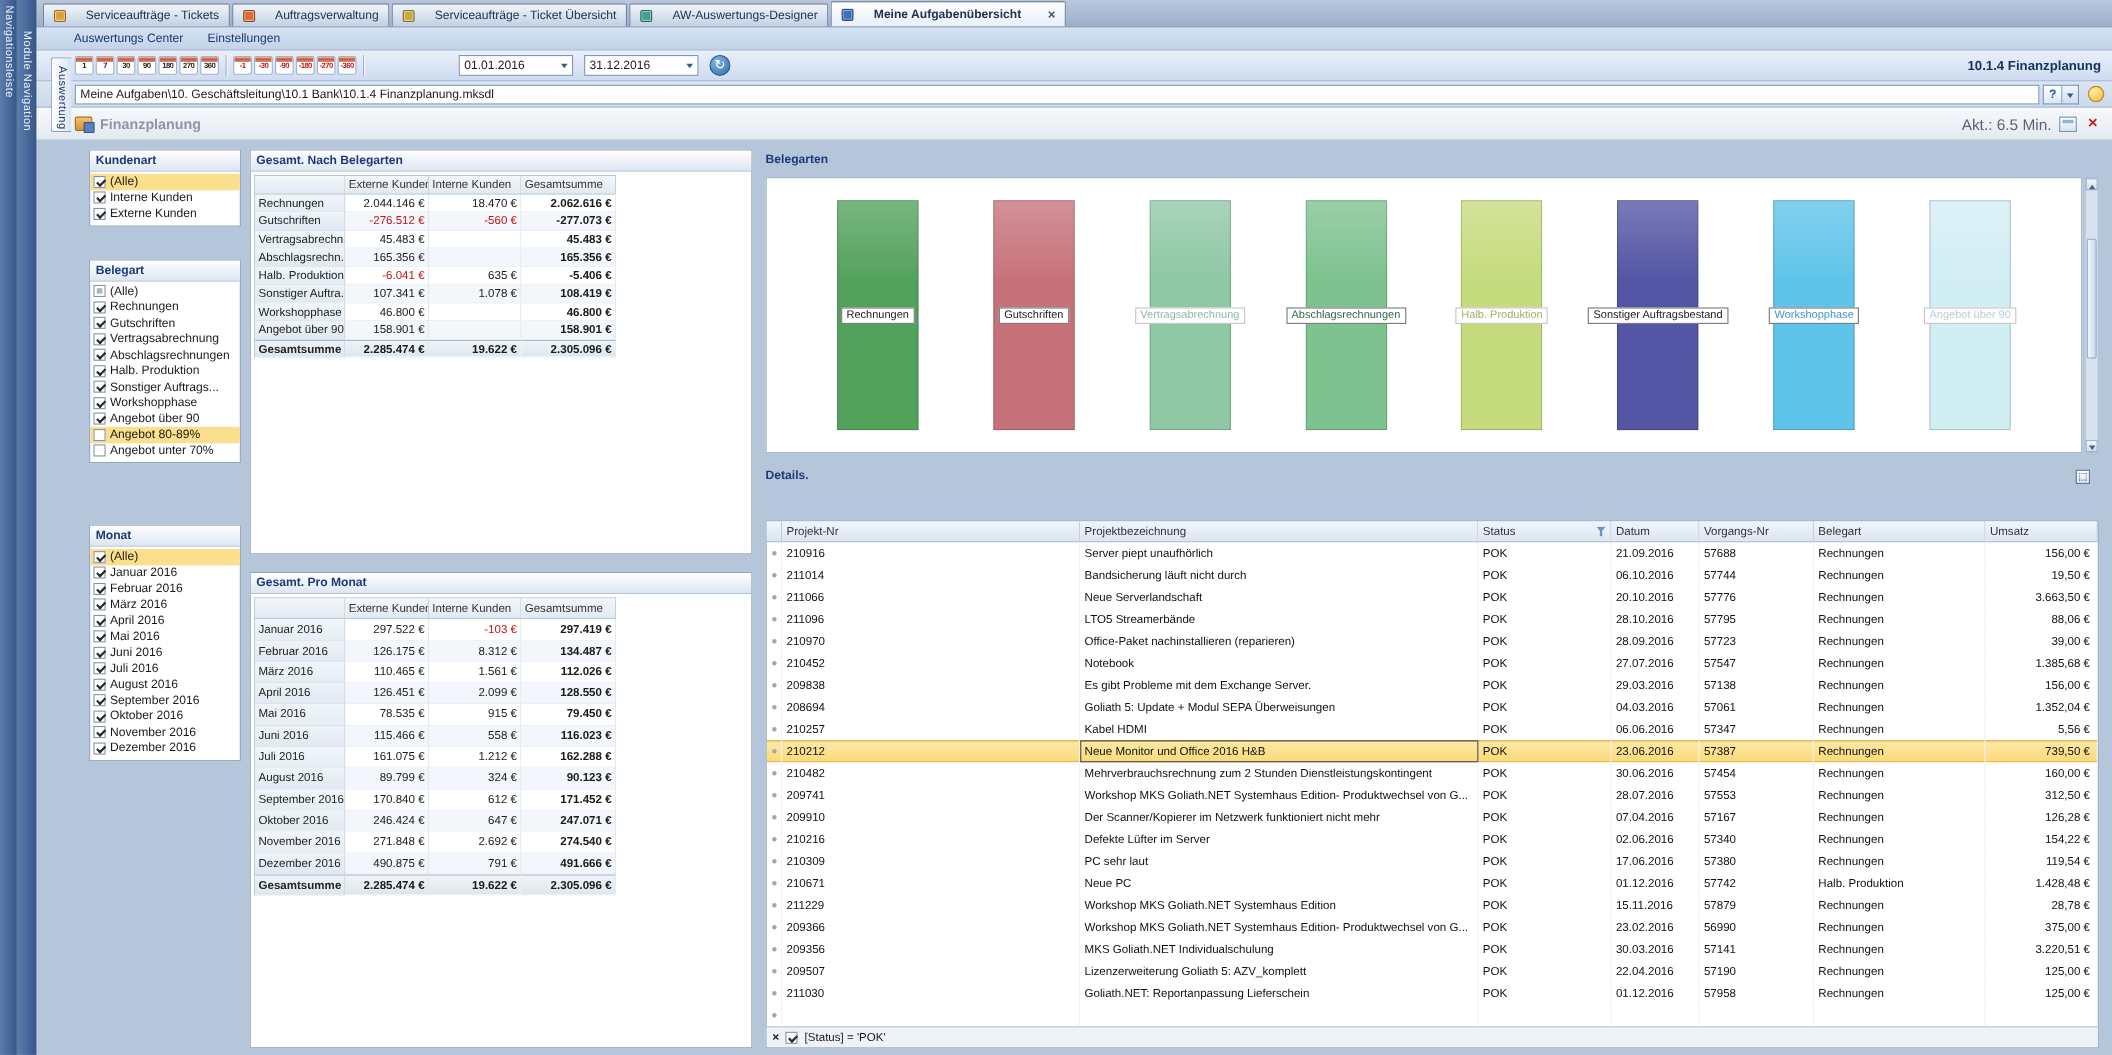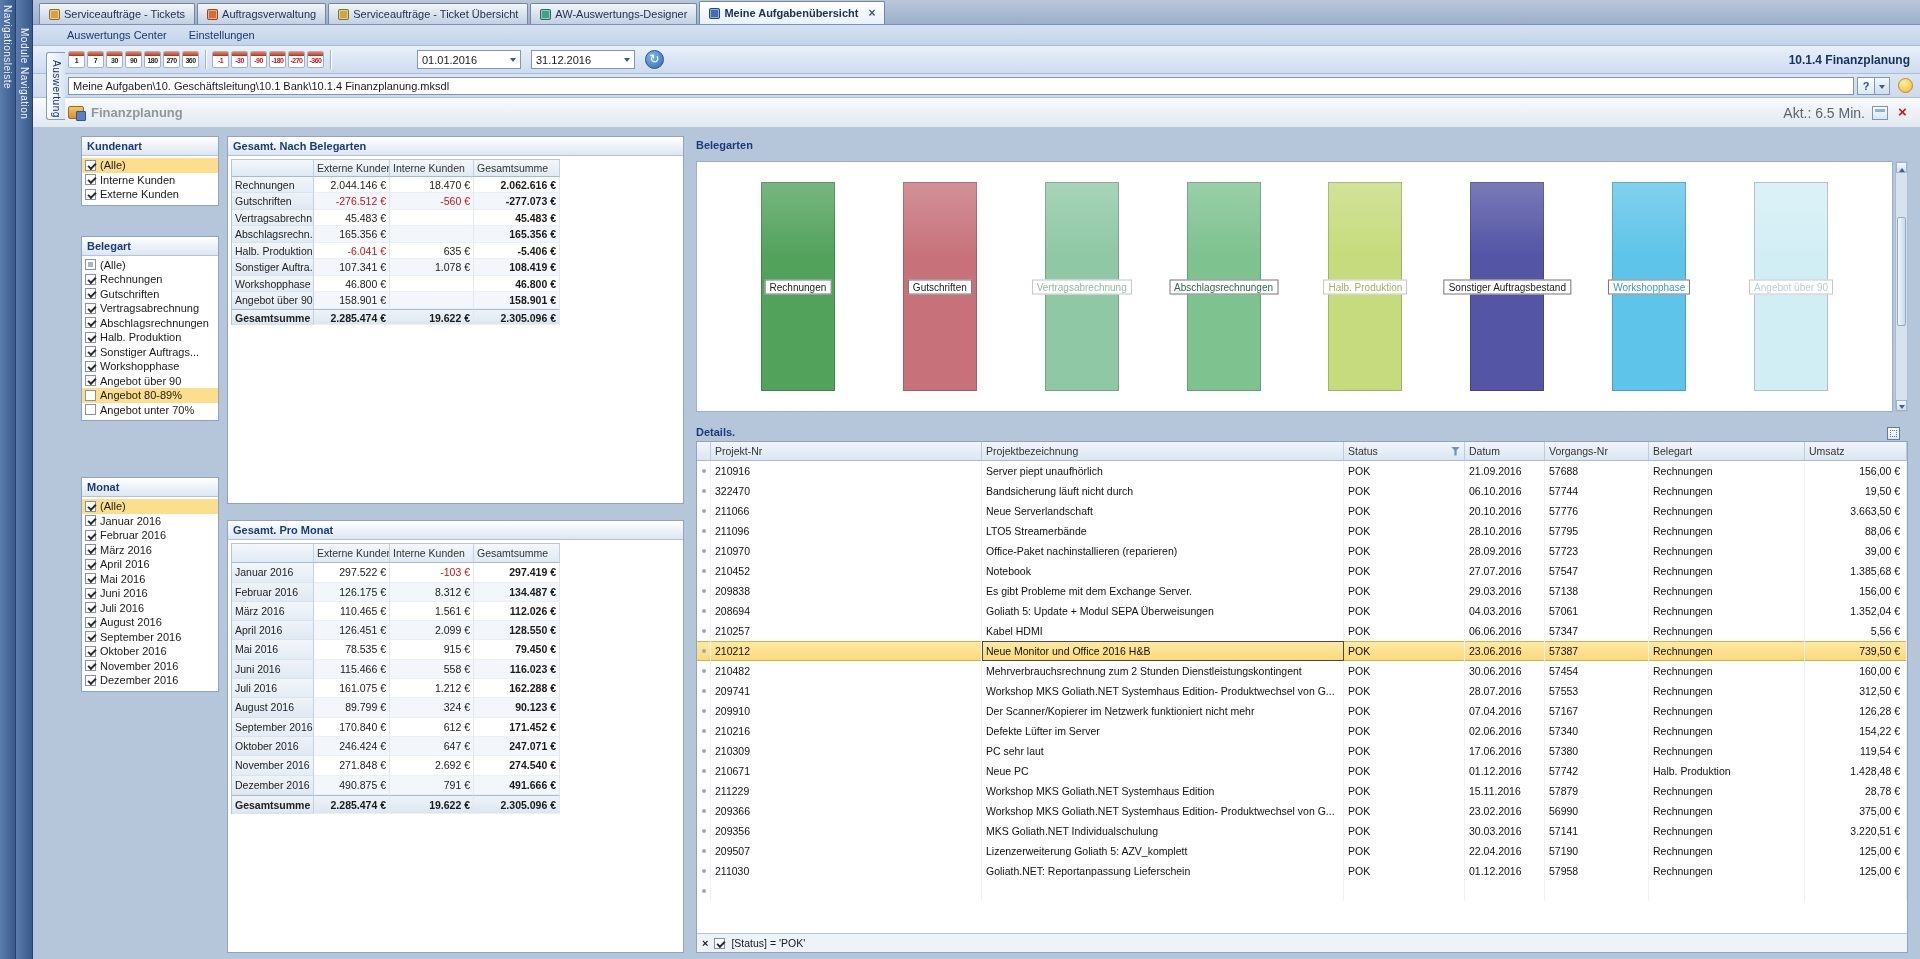--- a/index.html
+++ b/index.html
@@ -16,21 +16,21 @@
   .s2 .vtext { margin-top:28px; }
 
   #main { position:absolute; left:33px; right:0; top:0; bottom:0; display:flex; flex-direction:column; }
 
   
   #vtab-auswertung { position:absolute; left:13px; top:52px; width:19px; height:68px; background:linear-gradient(to right,#ffffff,#d9e4f2); border:1px solid #869cbc; border-right:none; border-radius:3px 0 0 3px; z-index:9; display:flex; justify-content:center; padding-top:7px; }
   #vtab-auswertung .vtext { color:#1c3566; }
 
   
   #tabbar { height:25px; flex:none; background:linear-gradient(#bac7da,#9cafc9); border-bottom:1px solid #7d92b0; display:flex; align-items:flex-end; padding:2px 0 0 6px; gap:2px; }
-  .tab { display:flex; align-items:center; gap:4px; height:21px; padding:0 9px; border:1px solid #72879f; border-bottom:none; border-radius:2px 2px 0 0; background:linear-gradient(#f2f6fb,#c2d0e3); color:#21334f; white-space:nowrap; }
+  .tab { display:flex; align-items:center; gap:18px; height:21px; padding:0 9px; border:1px solid #72879f; border-bottom:none; border-radius:2px 2px 0 0; background:linear-gradient(#f2f6fb,#c2d0e3); color:#21334f; white-space:nowrap; }
   .tab.active { height:23px; background:linear-gradient(#ffffff,#e7f0fa); font-weight:bold; }
   .tabicon { width:11px; height:11px; flex:none; border-radius:2px; border:1px solid rgba(0,0,0,.35); box-shadow:inset 0 0 0 1px rgba(255,255,255,.45); }
   .tabclose { margin-left:6px; font-size:12px; font-weight:bold; color:#48536b; line-height:10px; }
 
   
   #menubar { height:21px; flex:none; background:linear-gradient(#d6e2f2,#c2d3e9); border-bottom:1px solid #a9bdd6; display:flex; align-items:center; padding-left:24px; gap:2px; }
   .menuitem { padding:2px 10px; color:#1b3876; }
 
   
   #toolbar { height:28px; flex:none; background:linear-gradient(#e9f0fa,#cedbef); border-bottom:1px solid #a9bdd6; display:flex; align-items:center; padding-left:35px; gap:2px; }
@@ -112,21 +112,21 @@
 
   #chartscroll { position:absolute; right:2px; top:25px; bottom:4px; width:13px; background:#d8e2ef; border:1px solid #aabdd4; }
   .sbtn { position:absolute; left:0; right:0; height:11px; background:linear-gradient(#f4f8fc,#cfdded); border:1px solid #9fb4cc; }
   .sbtn.up { top:0; } .sbtn.down { bottom:0; }
   .sbtn::after { content:""; position:absolute; left:2px; border:3px solid transparent; }
   .sbtn.up::after { top:2px; border-bottom:4px solid #41618e; }
   .sbtn.down::after { top:4px; border-top:4px solid #41618e; }
   .sb-thumb { position:absolute; left:1px; right:1px; top:22%; height:44%; background:linear-gradient(to right,#f2f6fb,#c9d8ea); border:1px solid #93a9c6; border-radius:2px; }
 
   
-  #detpanel { flex:1; min-height:0; margin-top:8px; position:relative; display:flex; flex-direction:column; }
+  #detpanel { flex:1; min-height:0; margin-top:8px; position:relative; display:flex; flex-direction:column;gap:32px; }
   #dettitle { font-weight:bold; color:#1c3a7a; padding:2px 0 3px 4px; flex:none; }
   #detmax { position:absolute; right:10px; top:3px; width:13px; height:13px; border:1px solid #5d7ba3; background:linear-gradient(#fff,#dde7f2); }
   #detmax::after { content:""; position:absolute; inset:2px; border:1px dotted #5d7ba3; }
   #detgrid { flex:1; min-height:0; margin:0 2px 0 4px; background:#fff; border:1px solid #8fa4be; display:flex; flex-direction:column;
              --detcols:14px 271px 362px 121px 80px 104px 156px minmax(30px,1fr); }
   #dethead { display:grid; grid-template-columns:var(--detcols); height:19px; flex:none; }
   .dh { background:linear-gradient(#f0f5fb,#dbe6f2); border-right:1px solid #bccbdd; border-bottom:1px solid #a9bccf; font-size:10.5px; color:#333; padding-left:4px; white-space:nowrap; overflow:hidden; display:flex; align-items:center; gap:4px; }
   .funnel { width:9px; height:9px; background:#6b93c4; clip-path:polygon(0 0,100% 0,62% 45%,62% 100%,38% 100%,38% 45%); margin:0 4px 0 auto; flex:none; }
   #detrows { flex:1; min-height:0; overflow:hidden; }
   .drow { display:grid; grid-template-columns:var(--detcols); height:20px; }
@@ -594,21 +594,21 @@
                 <span class="dcell dc3">POK</span>
                 <span class="dcell dc4">21.09.2016</span>
                 <span class="dcell dc5">57688</span>
                 <span class="dcell dc6">Rechnungen</span>
                 <span class="dcell dc7 money">156,00 €</span>
               </div>
               <div class="drow">
                 <span class="dcell dc0">
                   <span class="rowdot"></span>
                 </span>
-                <span class="dcell dc1">322470</span>
+                <span class="dcell dc1">211014</span>
                 <span class="dcell dc2">Bandsicherung läuft nicht durch</span>
                 <span class="dcell dc3">POK</span>
                 <span class="dcell dc4">06.10.2016</span>
                 <span class="dcell dc5">57744</span>
                 <span class="dcell dc6">Rechnungen</span>
                 <span class="dcell dc7 money">19,50 €</span>
               </div>
               <div class="drow">
                 <span class="dcell dc0">
                   <span class="rowdot"></span>

